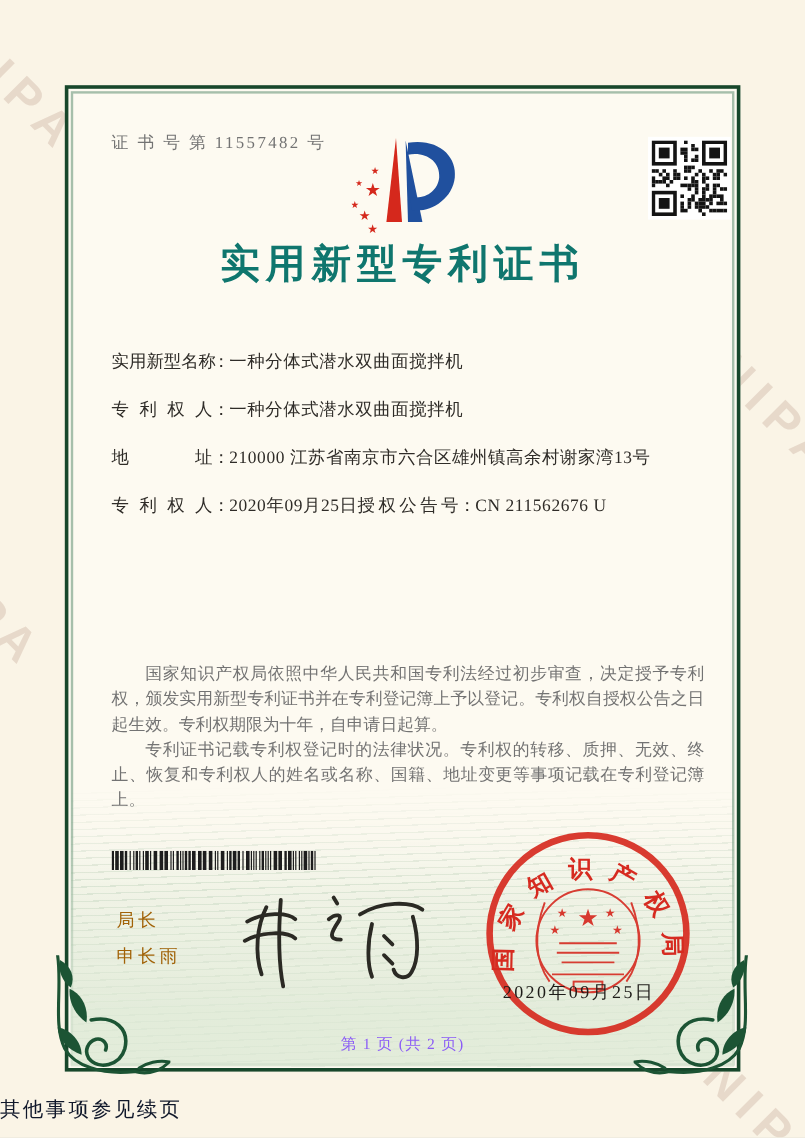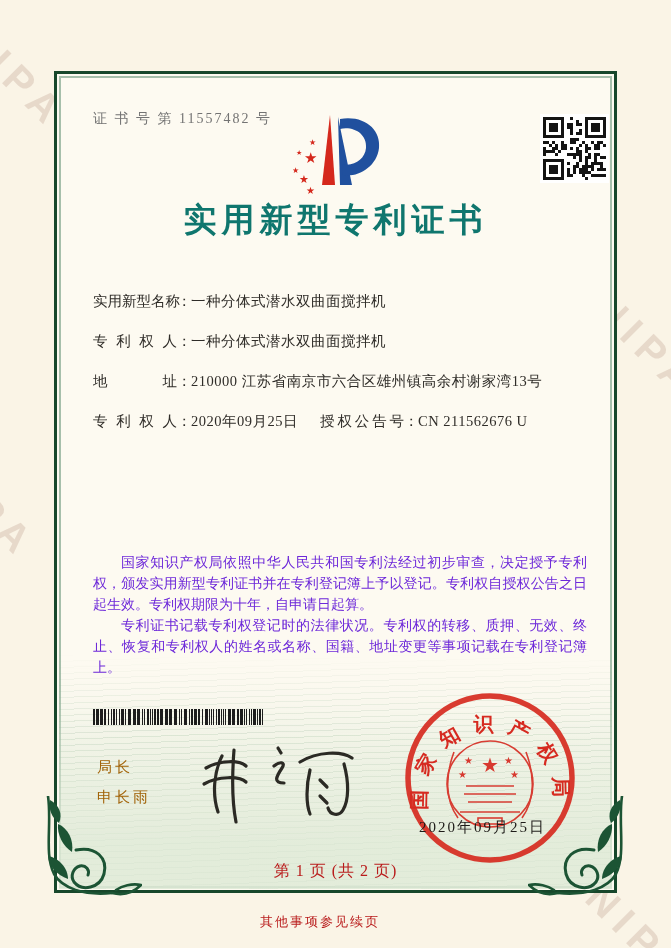--- a/index.html
+++ b/index.html
@@ -21,35 +21,35 @@
   .logo{position:absolute;left:293px;top:103px;}
   .qr{position:absolute;left:540px;top:114px;width:63px;height:63px;background:#fff;padding:3px;}
   .title{position:absolute;left:54px;top:198px;width:563px;text-align:center;
       font-size:33px;font-weight:bold;letter-spacing:5px;color:#0f766e;}
   .fields{position:absolute;left:93px;top:292px;width:500px;}
   .frow{height:40px;font-size:14.5px;white-space:nowrap;}
   .flabel{display:inline-block;width:84px;text-align:justify;text-align-last:justify;vertical-align:top;}
   .fcolon{display:inline-block;width:14px;}
   .fvalue{letter-spacing:.5px;}
   .frow2{display:flex;height:40px;font-size:14.5px;white-space:nowrap;}
-  .frow2 .pair2{margin-left:22px;}
+  .frow2 .pair2{}
   .body-text{position:absolute;left:93px;top:552px;width:494px;font-size:14px;
-      line-height:21px;text-align:justify;color:#6d28d9;}
+      line-height:21px;text-align:justify;color:#737373;}
   .body-text p{margin:0;text-indent:2em;}
   .barcode{position:absolute;left:93px;top:709px;width:174px;height:16px;}
   .signer{position:absolute;left:97px;top:758px;font-size:15px;letter-spacing:3px;color:#a16207;}
   .signer div{height:30px;}
   .signature{position:absolute;left:188px;top:742px;}
   .seal{position:absolute;left:402px;top:690px;width:176px;height:176px;}
   .seal-date{position:absolute;left:419px;top:818px;width:150px;font-size:15px;
       letter-spacing:2px;color:#1e1c19;z-index:5;}
   .page-ind{position:absolute;left:54px;top:861px;width:563px;text-align:center;
-      font-size:16px;letter-spacing:1px;color:#b91c1c;z-index:4;}
-  .foot-note{position:absolute;left:0;top:913px;width:640px;text-align:center;
-      font-size:13px;letter-spacing:2px;color:#b91c1c;}
+      font-size:13px;letter-spacing:1px;color:#8b5cf6;z-index:4;}
+  .foot-note{position:absolute;left:0;top:913px;width:640px;
+      font-size:17px;letter-spacing:2px;color:#0f172a;}
   .flourish{position:absolute;z-index:6;}
   .fl-left{left:38px;top:796px;}
   .fl-right{left:528px;top:796px;transform:scaleX(-1);}
 </style>
 </head>
 <body>
 
 <div class="page">
 
   <div class="wm" style="left:-42px;top:-12px">CNIPA</div>

